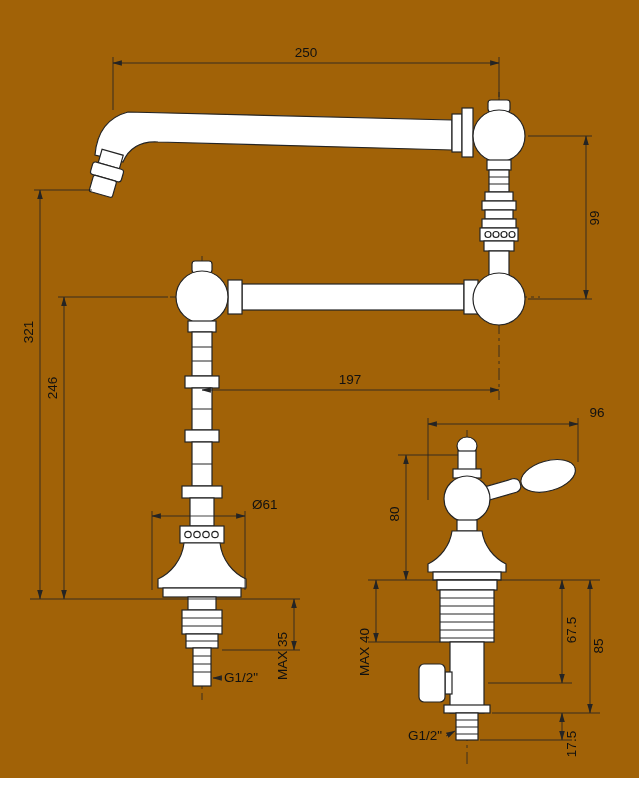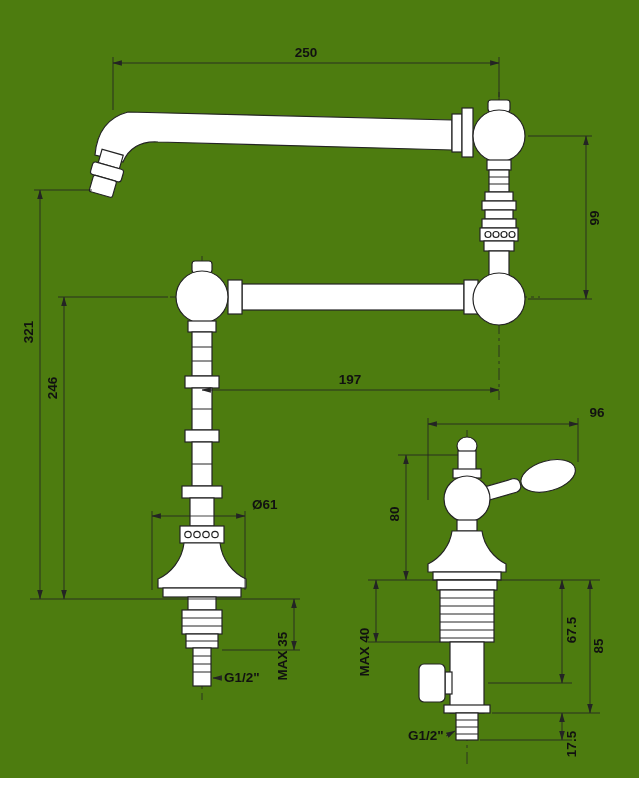--- a/index.html
+++ b/index.html
@@ -1,16 +1,16 @@
 <!DOCTYPE html>
 <html><head>
 <meta charset="utf-8">
 <style>
   html,body{margin:0;padding:0;background:#fff;}
-  .page{position:relative;width:639px;height:778px;background:#4d7c0f;overflow:hidden;font-weight:bold;}
+  .page{position:relative;width:639px;height:778px;background:#a16207;overflow:hidden;}
   svg{display:block;}
   .art rect,.art path,.art circle,.art ellipse{fill:#fff;stroke:#242424;stroke-width:1.2;}
   .art line{stroke:#242424;stroke-width:1;}
   .dims line{stroke:#242424;stroke-width:0.85;fill:none;}
   .cl line{stroke:#242424;stroke-width:0.8;stroke-dasharray:12 4 3 4;}
   text{font-family:"Liberation Sans","DejaVu Sans",sans-serif;font-size:13.5px;fill:#111;}
 </style>
 </head>
 <body>
 

